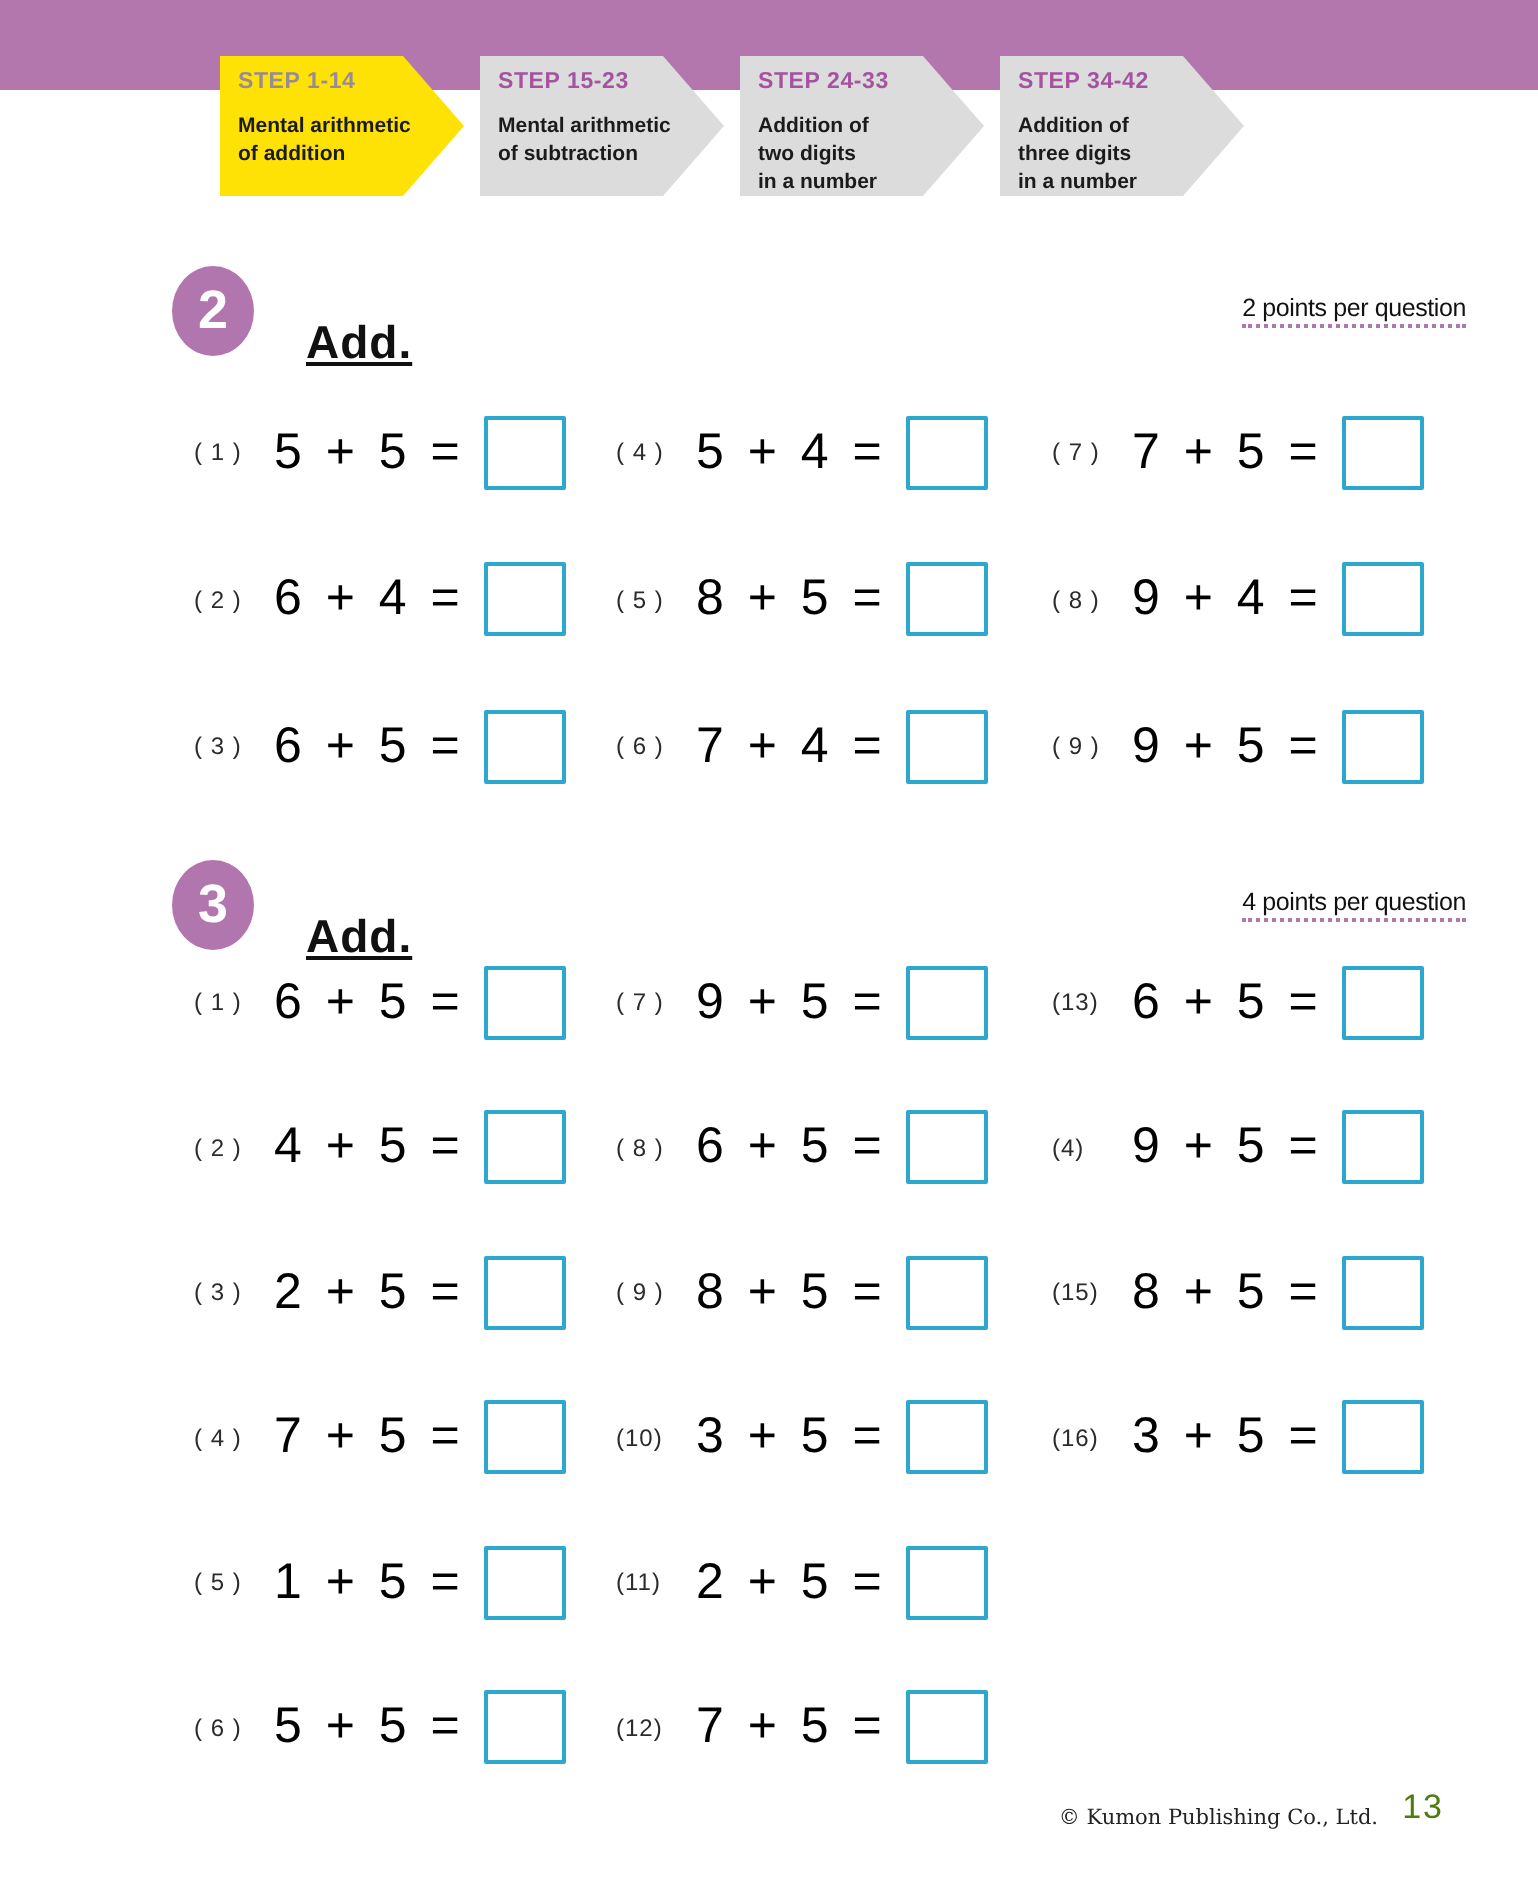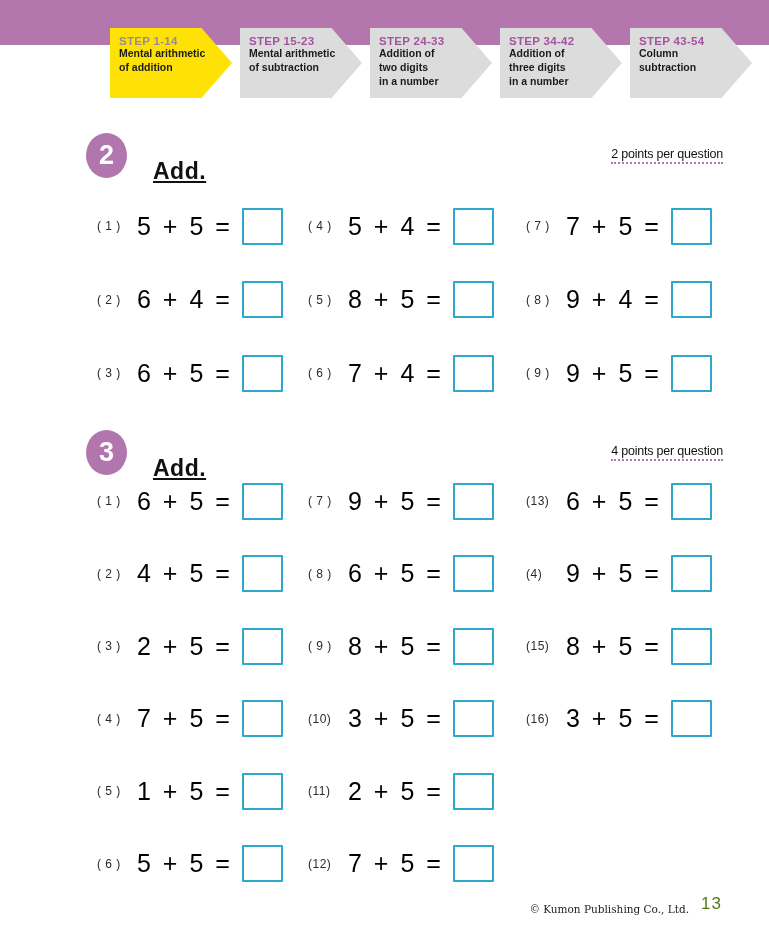--- a/index.html
+++ b/index.html
@@ -22,40 +22,40 @@
     background: var(--step-inactive-bg, #dcdcdd);
     clip-path: polygon(0 0, 75% 0, 100% 50%, 75% 100%, 0 100%);
   }
   .arrow.active { background: var(--step-active-bg, #ffe205); }
   .step-label {
     font-size: 11.5px; font-weight: bold; letter-spacing: 0.3px;
     color: var(--step-label-purple, #a4549f);
     white-space: nowrap;
   }
   .arrow.active .step-label { color: var(--step-label-on-yellow, #988a97); }
-  .step-desc { margin-top: 0; }
+  .step-desc { margin-top: 10px; }
   .step-desc div {
     font-size: 10.5px; font-weight: bold; color: #1b1b1b; line-height: 1.32;
     white-space: nowrap;
   }
   .section { position: absolute; left: 0; width: 769px; }
   #section-2 { top: 133px; }
   #section-3 { top: 430px; }
   .badge {
     position: absolute; left: 86px; top: 0; width: 41px; height: 45px;
     border-radius: 50%; background: var(--badge-purple, #b276ae);
     color: #ffffff; font-size: 27px; font-weight: bold;
     display: flex; align-items: center; justify-content: center;
   }
   .sec-title {
     position: absolute; left: 137px; top: 9px; margin: 16px;
     font-size: 23px; font-weight: 800; color: #111111; letter-spacing: 0.5px; text-decoration: underline;
   }
   .points {
-    position: absolute; right: 46px; top: 14px;
+    position: absolute; right: 36px; top: 14px;
     font-size: 12.5px; color: #111111; letter-spacing: -0.2px;
     border-bottom: 2px dotted var(--badge-purple, #b276ae); padding-bottom: 1px; margin-left: 23px;
   }
   .grid {
     position: absolute; left: 97px;
     display: grid; grid-template-columns: 211px 218px auto;
   }
   #section-2 .grid { top: 73px; grid-auto-rows: 73.5px; }
   #section-3 .grid { top: 51px; grid-auto-rows: 72.5px; }
   .problem { display: flex; align-items: center; height: 40px; }
@@ -109,27 +109,20 @@
         <div>two digits</div>
         <div>in a number</div>
       </div>
     </div>
     <div class="arrow">
       <div class="step-label">STEP 34-42</div>
       <div class="step-desc">
         <div>Addition of</div>
         <div>three digits</div>
         <div>in a number</div>
-      </div>
-    </div>
-    <div class="arrow">
-      <div class="step-label">STEP 43-54</div>
-      <div class="step-desc">
-        <div>Column</div>
-        <div>subtraction</div>
       </div>
     </div>
   </div>
 
 <section class="section" id="section-2">
   <div class="badge">
     <span>2</span>
   </div>
   <h2 class="sec-title">Add.</h2>
   <div class="points">2 points per question</div>

